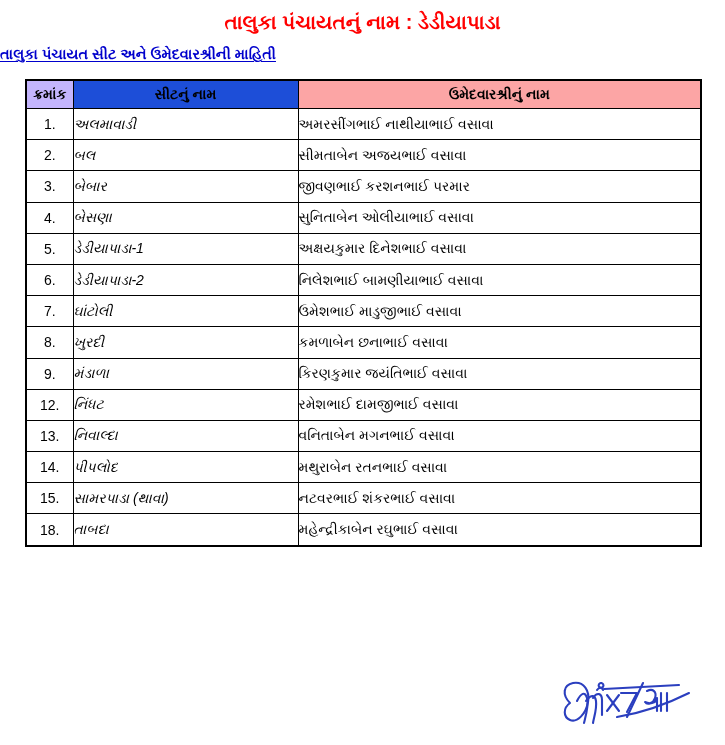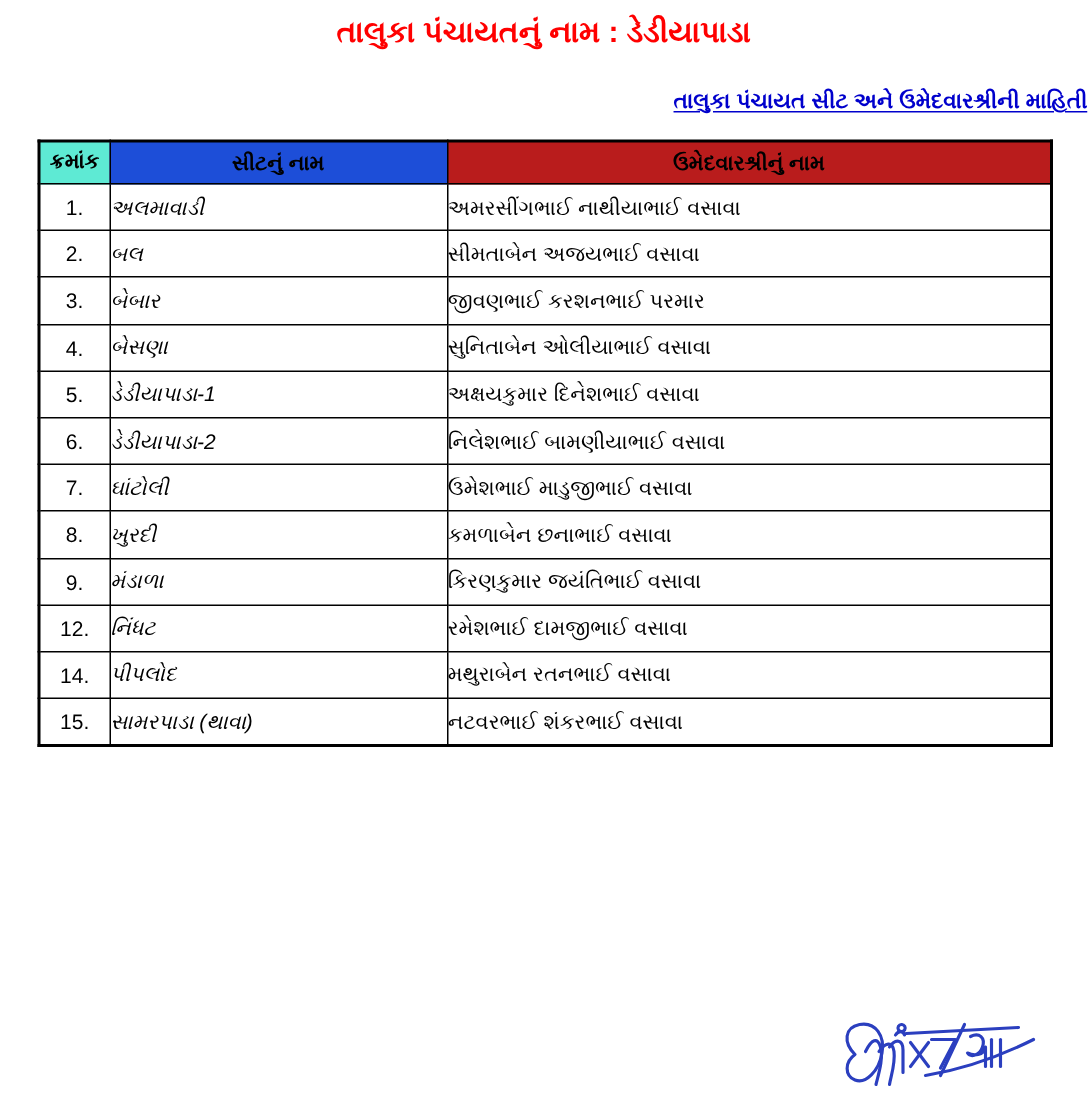--- a/index.html
+++ b/index.html
@@ -23,26 +23,26 @@
   .title-main {
     text-align: center;
     color: #FF0000;
     font-weight: bold;
     font-size: 20px;
     line-height: 20px;
     margin-top: 12px;
     letter-spacing: 0px;
   }
   .title-sub {
-    text-align: right;
+    text-align: left;
     color: #0000CC;
     font-weight: bold;
     font-size: 14.5px;
     line-height: 18px;
-    margin-top: 27px;
+    margin-top: 13px;
     text-decoration: underline;
     text-underline-offset: 2px;
   }
   .table-wrap {
     margin: 16px 25px 0 25px;
     width: 675px;
   }
   table.seats {
     border-collapse: collapse;
     width: 675px;
@@ -105,23 +105,23 @@
 
   <div class="table-wrap">
     <table class="seats">
       <colgroup>
         <col class="c-sr">
         <col class="c-seat">
         <col class="c-cand">
       </colgroup>
       <thead>
         <tr>
-          <th style="background: #5eead4; font-family: Liberation Serif, serif;">ક્રમાંક</th>
+          <th style="background: #c4b5fd;">ક્રમાંક</th>
           <th style="background: #1d4ed8;">સીટનું નામ</th>
-          <th style="background: #b91c1c;">ઉમેદવારશ્રીનું નામ</th>
+          <th style="background: #fca5a5;">ઉમેદવારશ્રીનું નામ</th>
         </tr>
       </thead>
       <tbody id="table-body">
           <tr>
             <td class="sr">1.</td>
             <td class="seat">અલમાવાડી</td>
             <td class="cand">અમરસીંગભાઈ નાથીયાભાઈ વસાવા</td>
           </tr>
           <tr>
             <td class="sr">2.</td>
@@ -162,28 +162,38 @@
             <td class="sr">9.</td>
             <td class="seat">મંડાળા</td>
             <td class="cand">કિરણકુમાર જયંતિભાઈ વસાવા</td>
           </tr>
           <tr>
             <td class="sr">12.</td>
             <td class="seat">નિંધટ</td>
             <td class="cand">રમેશભાઈ દામજીભાઈ વસાવા</td>
           </tr>
           <tr>
+            <td class="sr">13.</td>
+            <td class="seat">નિવાલ્દા</td>
+            <td class="cand">વનિતાબેન મગનભાઈ વસાવા</td>
+          </tr>
+          <tr>
             <td class="sr">14.</td>
             <td class="seat">પીપલોદ</td>
             <td class="cand">મથુરાબેન રતનભાઈ વસાવા</td>
           </tr>
           <tr>
             <td class="sr">15.</td>
             <td class="seat">સામરપાડા (થાવા)</td>
             <td class="cand">નટવરભાઈ શંકરભાઈ વસાવા</td>
+          </tr>
+          <tr>
+            <td class="sr">18.</td>
+            <td class="seat">તાબદા</td>
+            <td class="cand">મહેન્દ્રીકાબેન રઘુભાઈ વસાવા</td>
           </tr>
         </tbody>
     </table>
   </div>
 
   <svg class="signature" viewBox="0 0 150 68">
     <g fill="none" stroke="#2B3FBF" stroke-width="2.1" stroke-linecap="round" stroke-linejoin="round">
       <path d="M13 32 C5 24, 6 14, 16 12 C27 10, 33 20, 31 31 C29 43, 20 52, 13 49 C6 46, 6 37, 13 32 Z"></path>
       <path d="M20 30 C24 22, 28 20, 30 27 C32 34, 29 44, 27 52"></path>
       <path d="M29 30 C33 24, 38 23, 39 30 C40 38, 37 46, 36 52"></path>

